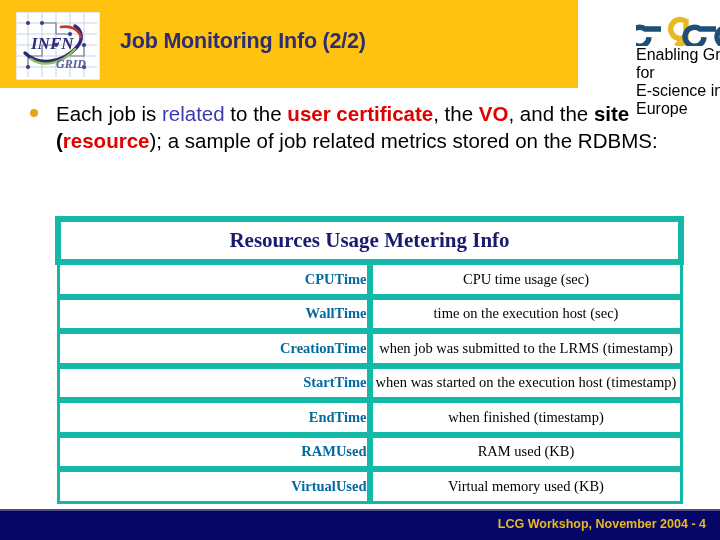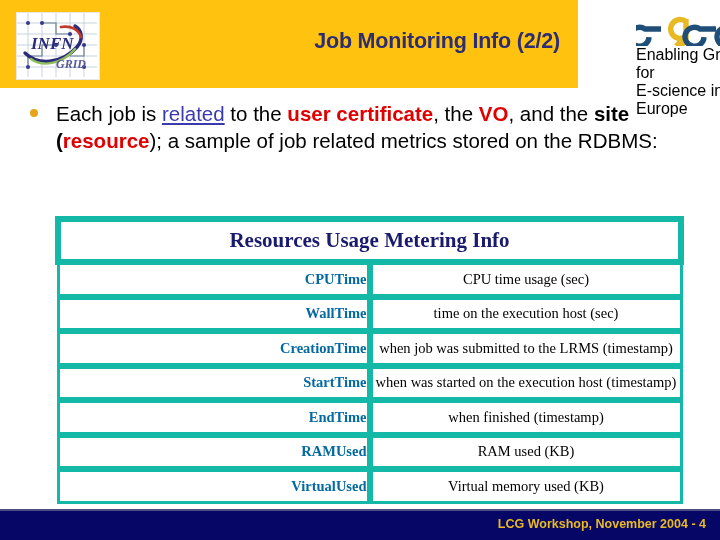--- a/index.html
+++ b/index.html
@@ -22,21 +22,21 @@
     top: 0;
     width: 578px;
     height: 88px;
     background: #FFC20E;
   }
   #header-title {
     position: absolute;
     left: 120px;
     top: 29px;
     width: 440px;
-    text-align: right;
+    text-align: left;
     font-size: 21.5px;
     font-weight: bold;
     color: #2D2D73;
     letter-spacing: -0.2px;
     white-space: nowrap;
   }
 
   
   #infn-logo {
     position: absolute;
@@ -80,21 +80,21 @@
     margin-top: 9px;
     margin-right: 18px;
     flex: 0 0 auto;
   }
   #bullet-text {
     font-size: 20.5px;
     line-height: 27px;
     color: #000000;
     font-family: "Liberation Sans", sans-serif;
   }
-  .hl-blue   { color: #3A3AAE; text-decoration: underline; }
+  .hl-blue   { color: #3A3AAE; }
   .hl-red    { color: #E00000; font-weight: bold; }
   .hl-bold   { font-weight: bold; color: #000000; margin-top: 21px; }
 
   
   #metrics-table-wrap {
     position: absolute;
     left: 55px;
     top: 216px;
     width: 629px;
   }

